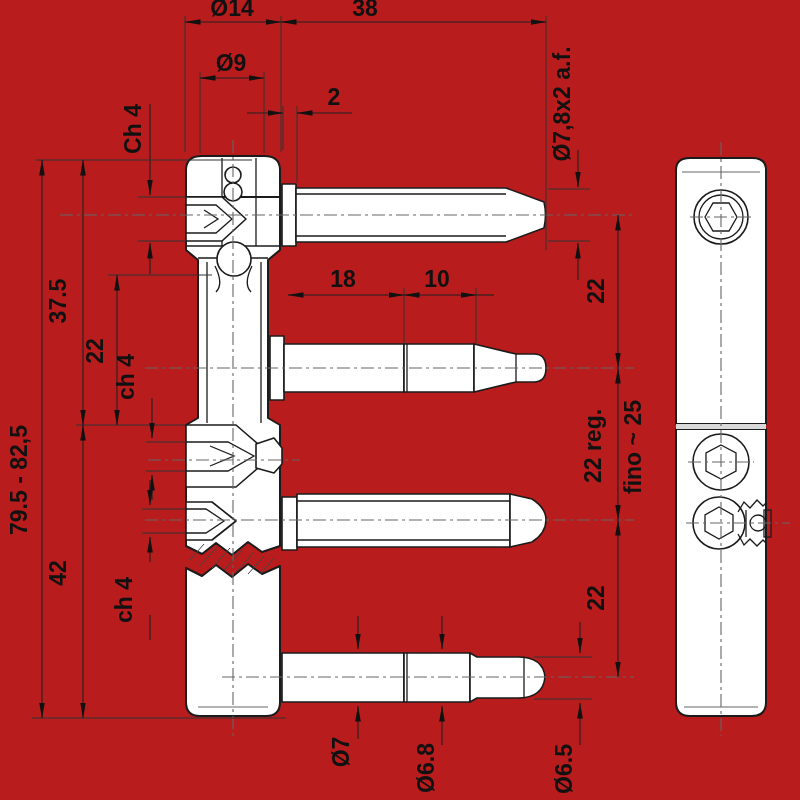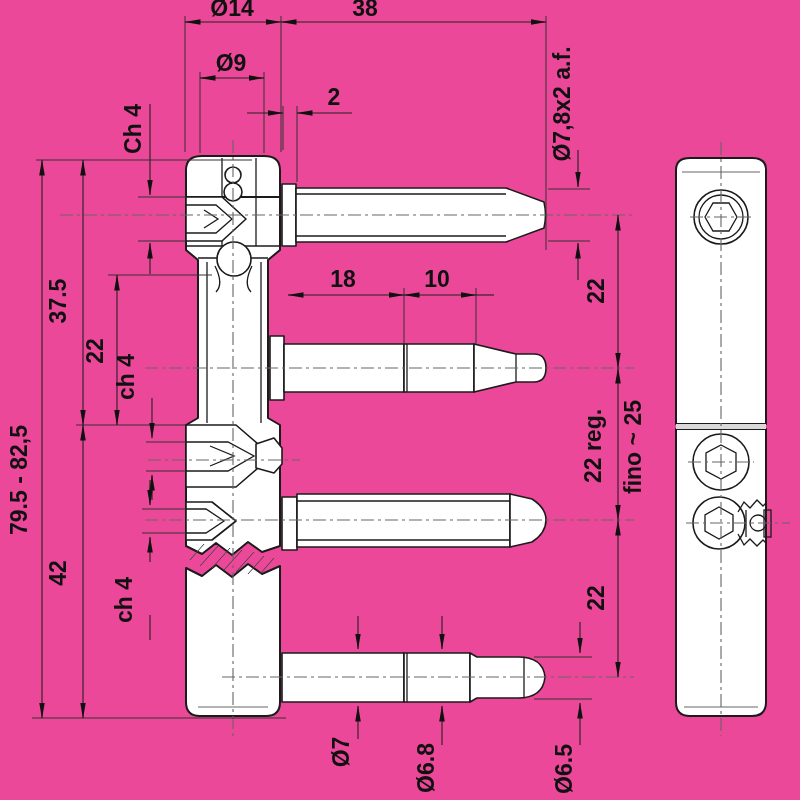--- a/index.html
+++ b/index.html
@@ -1,16 +1,16 @@
 <!DOCTYPE html>
 <html><head>
 <meta charset="utf-8">
 <style>
   html,body{margin:0;padding:0;background:#fff;}
-  .stage{width:800px;height:800px;background:#ec4899;position:relative;font-family:"Liberation Sans",sans-serif;}
+  .stage{width:800px;height:800px;background:#b91c1c;position:relative;font-family:"Liberation Sans",sans-serif;}
   svg{display:block;}
   text.dim{font-family:"Liberation Sans","DejaVu Sans",sans-serif;font-weight:bold;font-size:23px;fill:#111;}
   .outline{fill:#ffffff;stroke:#1b1b1b;stroke-width:2;stroke-linejoin:round;}
   .detail{fill:none;stroke:#1b1b1b;stroke-width:1.3;}
   .detail2{fill:#ffffff;stroke:#1b1b1b;stroke-width:1.6;stroke-linejoin:round;}
   .gray{fill:none;stroke:#999;stroke-width:1.6;}
   .dimln{fill:none;stroke:#222;stroke-width:1.1;}
   .ext{fill:none;stroke:#333;stroke-width:1;}
   .center{fill:none;stroke:#666;stroke-width:1.1;stroke-dasharray:13 4 3 4;}
   .hatch{stroke:#444;stroke-width:1;}

